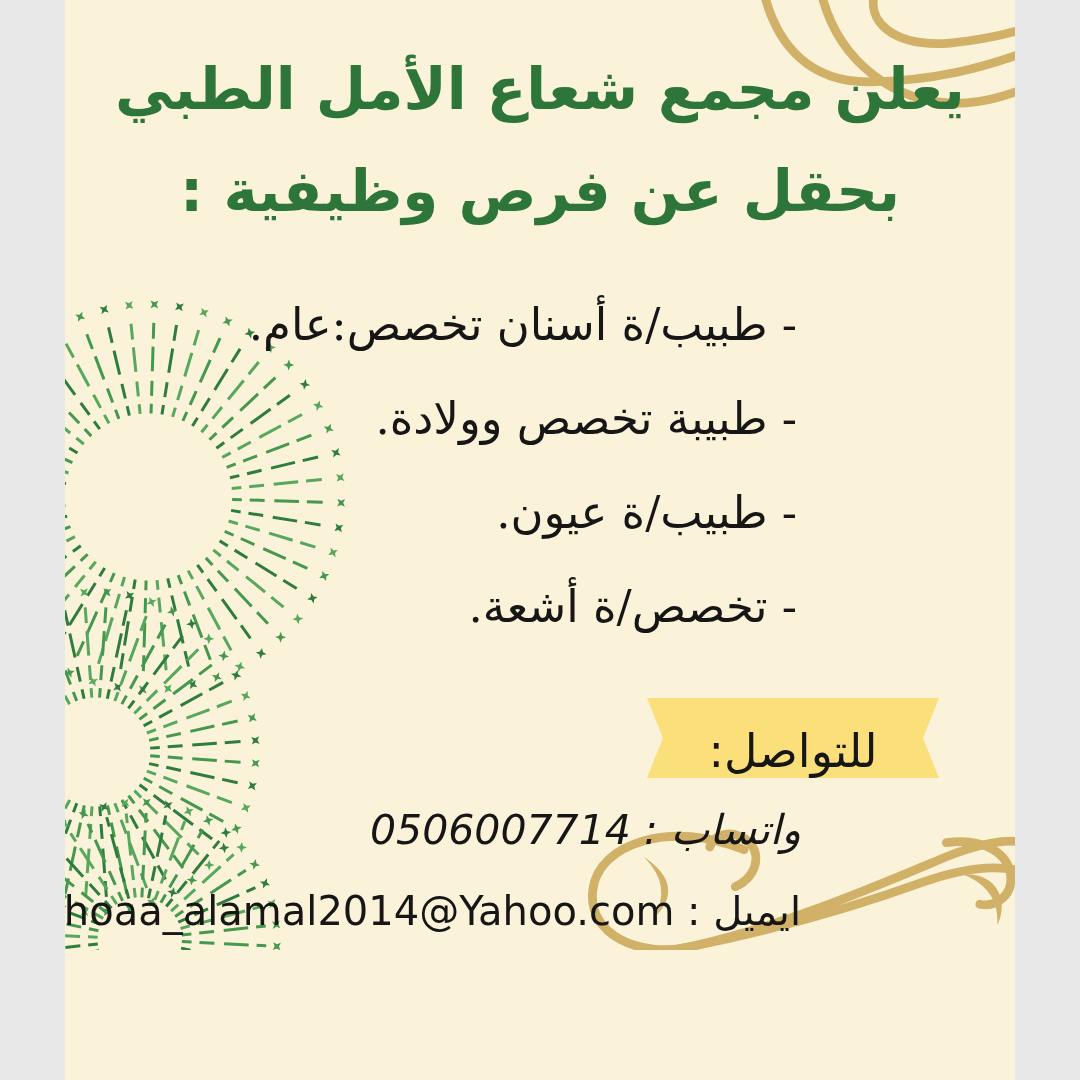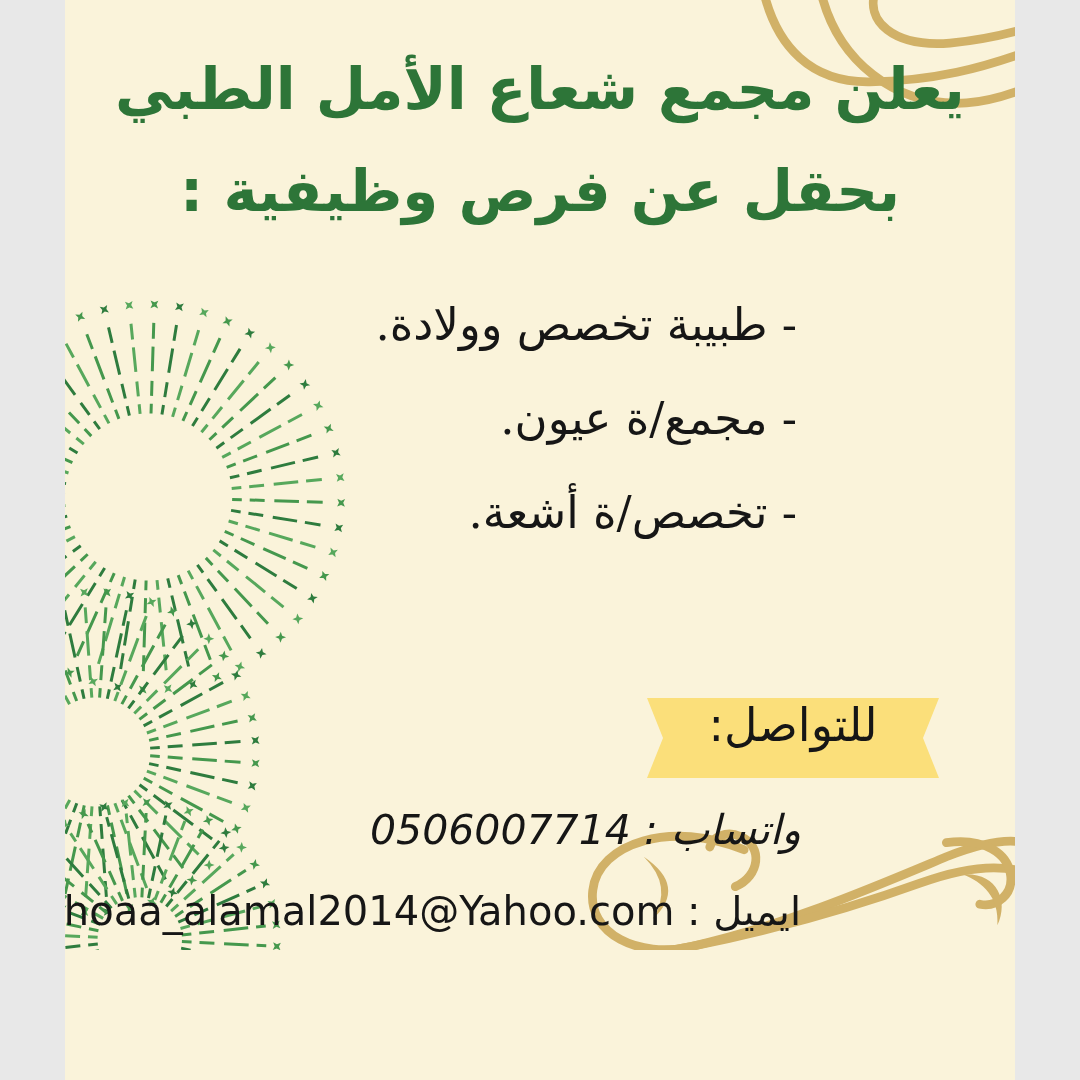--- a/index.html
+++ b/index.html
@@ -38,21 +38,21 @@
     font-family:"DejaVu Serif","DejaVu Sans",serif;
     font-size:45px;
   }
   .job{line-height:58px;margin-bottom:36px;white-space:nowrap;}
 
   .ribbon{
     position:absolute;left:582px;top:698px;z-index:2;
     width:292px;height:80px;
     background:var(--yellow);
     clip-path:polygon(0 0,100% 0,calc(100% - 16px) 50%,100% 100%,0 100%,16px 50%);
-    display:flex;align-items:flex-start;justify-content:center;
+    display:flex;align-items:flex-end;justify-content:center;
     direction:rtl;
     font-size:46px;color:var(--ink);
   }
 
   .contact-line{
     position:absolute;right:214px;z-index:2;
     direction:rtl;white-space:nowrap;
     color:var(--ink);
   }
   .whatsapp{top:806px;font-size:41px;font-style:italic;}
@@ -347,22 +347,23 @@
         <path d="M0,-6.2 L1.7,-1.7 L6.2,0 L1.7,1.7 L0,6.2 L-1.7,1.7 L-6.2,0 L-1.7,-1.7 Z" fill="#45984d" transform="translate(240.1 1051.3) rotate(398.9)"></path>
       </g>
   </svg>
 
   <div class="heading">
     <div class="line">يعلن مجمع شعاع الأمل الطبي</div>
     <div class="line">بحقل عن فرص وظيفية :</div>
   </div>
 
   <div class="jobs">
+    <div class="job">- طبيب/ة أسنان تخصص:عام.</div>
     <div class="job">- طبيبة تخصص وولادة.</div>
-    <div class="job">- مجمع/ة عيون.</div>
+    <div class="job">- طبيب/ة عيون.</div>
     <div class="job">- تخصص/ة أشعة.</div>
   </div>
 
   <div class="ribbon">
     <span>للتواصل:</span>
   </div>
 
   <div class="contact-line whatsapp">واتساب : 0506007714</div>
   <div class="contact-line email">ايميل : shoaa_alamal2014@Yahoo.com</div>
 

